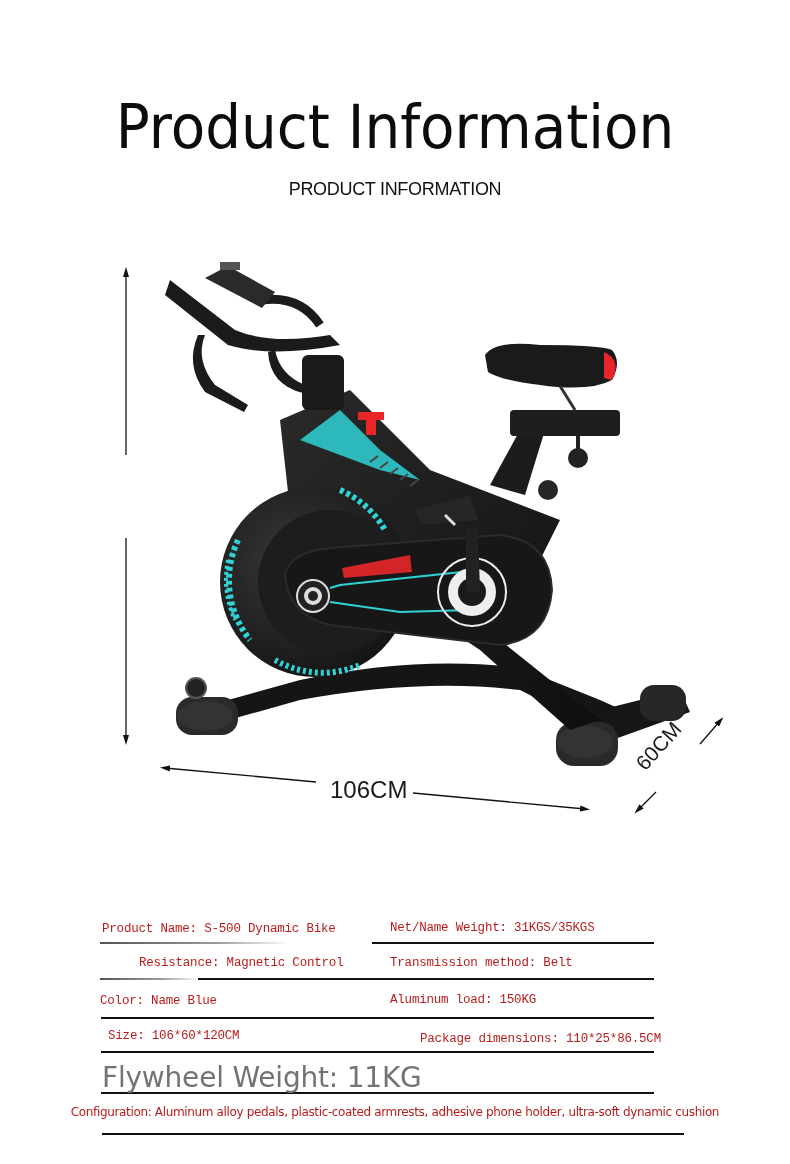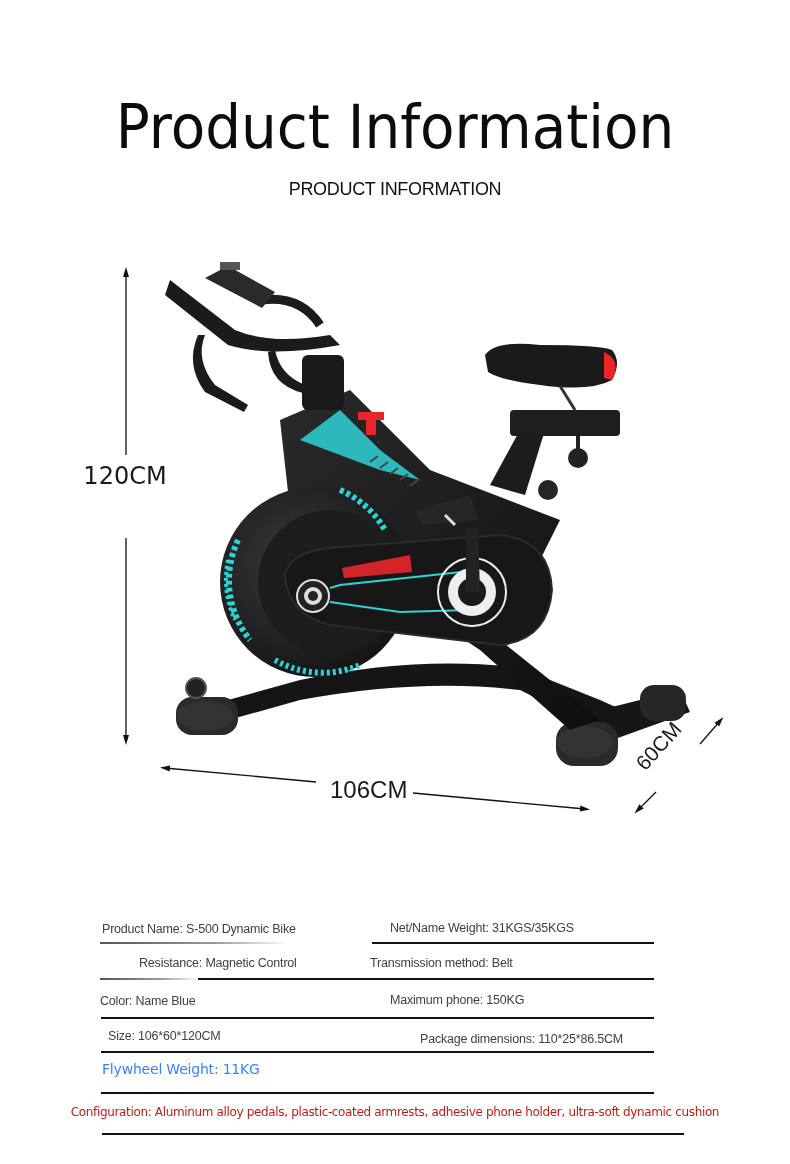--- a/index.html
+++ b/index.html
@@ -26,28 +26,28 @@
   }
   .dim-height { left: 45px; top: 218px; width: 160px; font-size: 24px; line-height: 36px; }
   .dim-width { left: 330px; top: 536px; font-size: 24px; font-family: "Liberation Sans", sans-serif; }
   .dim-depth {
     left: 640px; top: 515px; font-size: 21px; font-family: "Liberation Sans", sans-serif;
     transform: rotate(-48deg); transform-origin: left center;
   }
 
   .specs { position: absolute; left: 0; top: 900px; width: 790px; }
   .spec-cell {
-    position: absolute; font-family: Liberation Sans, sans-serif; font-size: 12.5px; color: #404040;
+    position: absolute; font-family: Liberation Mono, monospace; font-size: 12.5px; color: #b91c1c;
     white-space: nowrap; letter-spacing: -0.2px; text-align: center;
   }
   .rule { position: absolute; height: 1.5px; background: #111; }
   .rule.soft { background: linear-gradient(to right, #555, #999 60%, rgba(160,160,160,0)); height: 2px; }
 
   .flywheel {
-    position: absolute; left: 102px; top: 1061px; font-size: 14px; color: #3b82f6;
+    position: absolute; left: 102px; top: 1061px; font-size: 28px; color: #737373;
     font-family: "DejaVu Sans", sans-serif; letter-spacing: -0.2px;
   }
   .config {
     position: absolute; left: 0; top: 1105px; width: 790px; text-align: center;
     font-family: "DejaVu Sans", sans-serif; font-size: 12px; color: #b91c1c; letter-spacing: -0.35px;
   }
 </style>
 </head>
 <body>
 
@@ -154,40 +154,39 @@
       <circle cx="472" cy="592" r="24" fill="#eee"></circle>
       <circle cx="472" cy="592" r="14" fill="#1a1a1a"></circle>
 
       <path d="M466,528 L478,528 L480,592 L466,592 Z" fill="#222"></path>
       <path d="M415,510 L470,495 L478,520 L422,525 Z" fill="#262626"></path>
       <path d="M445,515 L455,525" stroke="#ddd" stroke-width="3"></path>
     </g>
   </svg>
 
   <div class="dim-label dim-height">
-    <div>120CM</div>
   </div>
   <div class="dim-label dim-width">106CM</div>
   <div class="dim-label dim-depth">60CM</div>
 </div>
 
 <div class="specs">
 
   <div class="spec-cell" style="left:102px; top:22px;">Product Name: S-500 Dynamic Bike</div>
   <div class="spec-cell" style="left:390px; top:21px;">Net/Name Weight: 31KGS/35KGS</div>
   <div class="rule soft" style="left:100px; top:42px; width:190px;"></div>
   <div class="rule" style="left:372px; top:42px; width:282px;"></div>
 
   <div class="spec-cell" style="left:102px; top:56px;margin-left:37px;">Resistance: Magnetic Control</div>
-  <div class="spec-cell" style="left:370px; top:56px;">Transmission method: Belt</div>
+  <div class="spec-cell" style="left:390px; top:56px;">Transmission method: Belt</div>
   <div class="rule soft" style="left:100px; top:78px; width:100px;"></div>
   <div class="rule" style="left:198px; top:78px; width:456px;"></div>
 
   <div class="spec-cell" style="left:100px; top:94px;">Color: Name Blue</div>
-  <div class="spec-cell" style="left:390px; top:93px;">Maximum phone: 150KG</div>
+  <div class="spec-cell" style="left:390px; top:93px;">Aluminum load: 150KG</div>
   <div class="rule" style="left:101px; top:117px; width:553px;"></div>
 
   <div class="spec-cell" style="left:100px; top:129px;margin-left:8px;">Size: 106*60*120CM</div>
   <div class="spec-cell" style="left:412px; top:132px;margin-left:8px;">Package dimensions: 110*25*86.5CM</div>
   <div class="rule" style="left:101px; top:151px; width:553px;"></div>
 
   <div class="rule" style="left:101px; top:192px; width:553px;"></div>
 
   <div class="rule" style="left:102px; top:1133px; width:582px; margin-top:-900px;"></div>
 </div>

